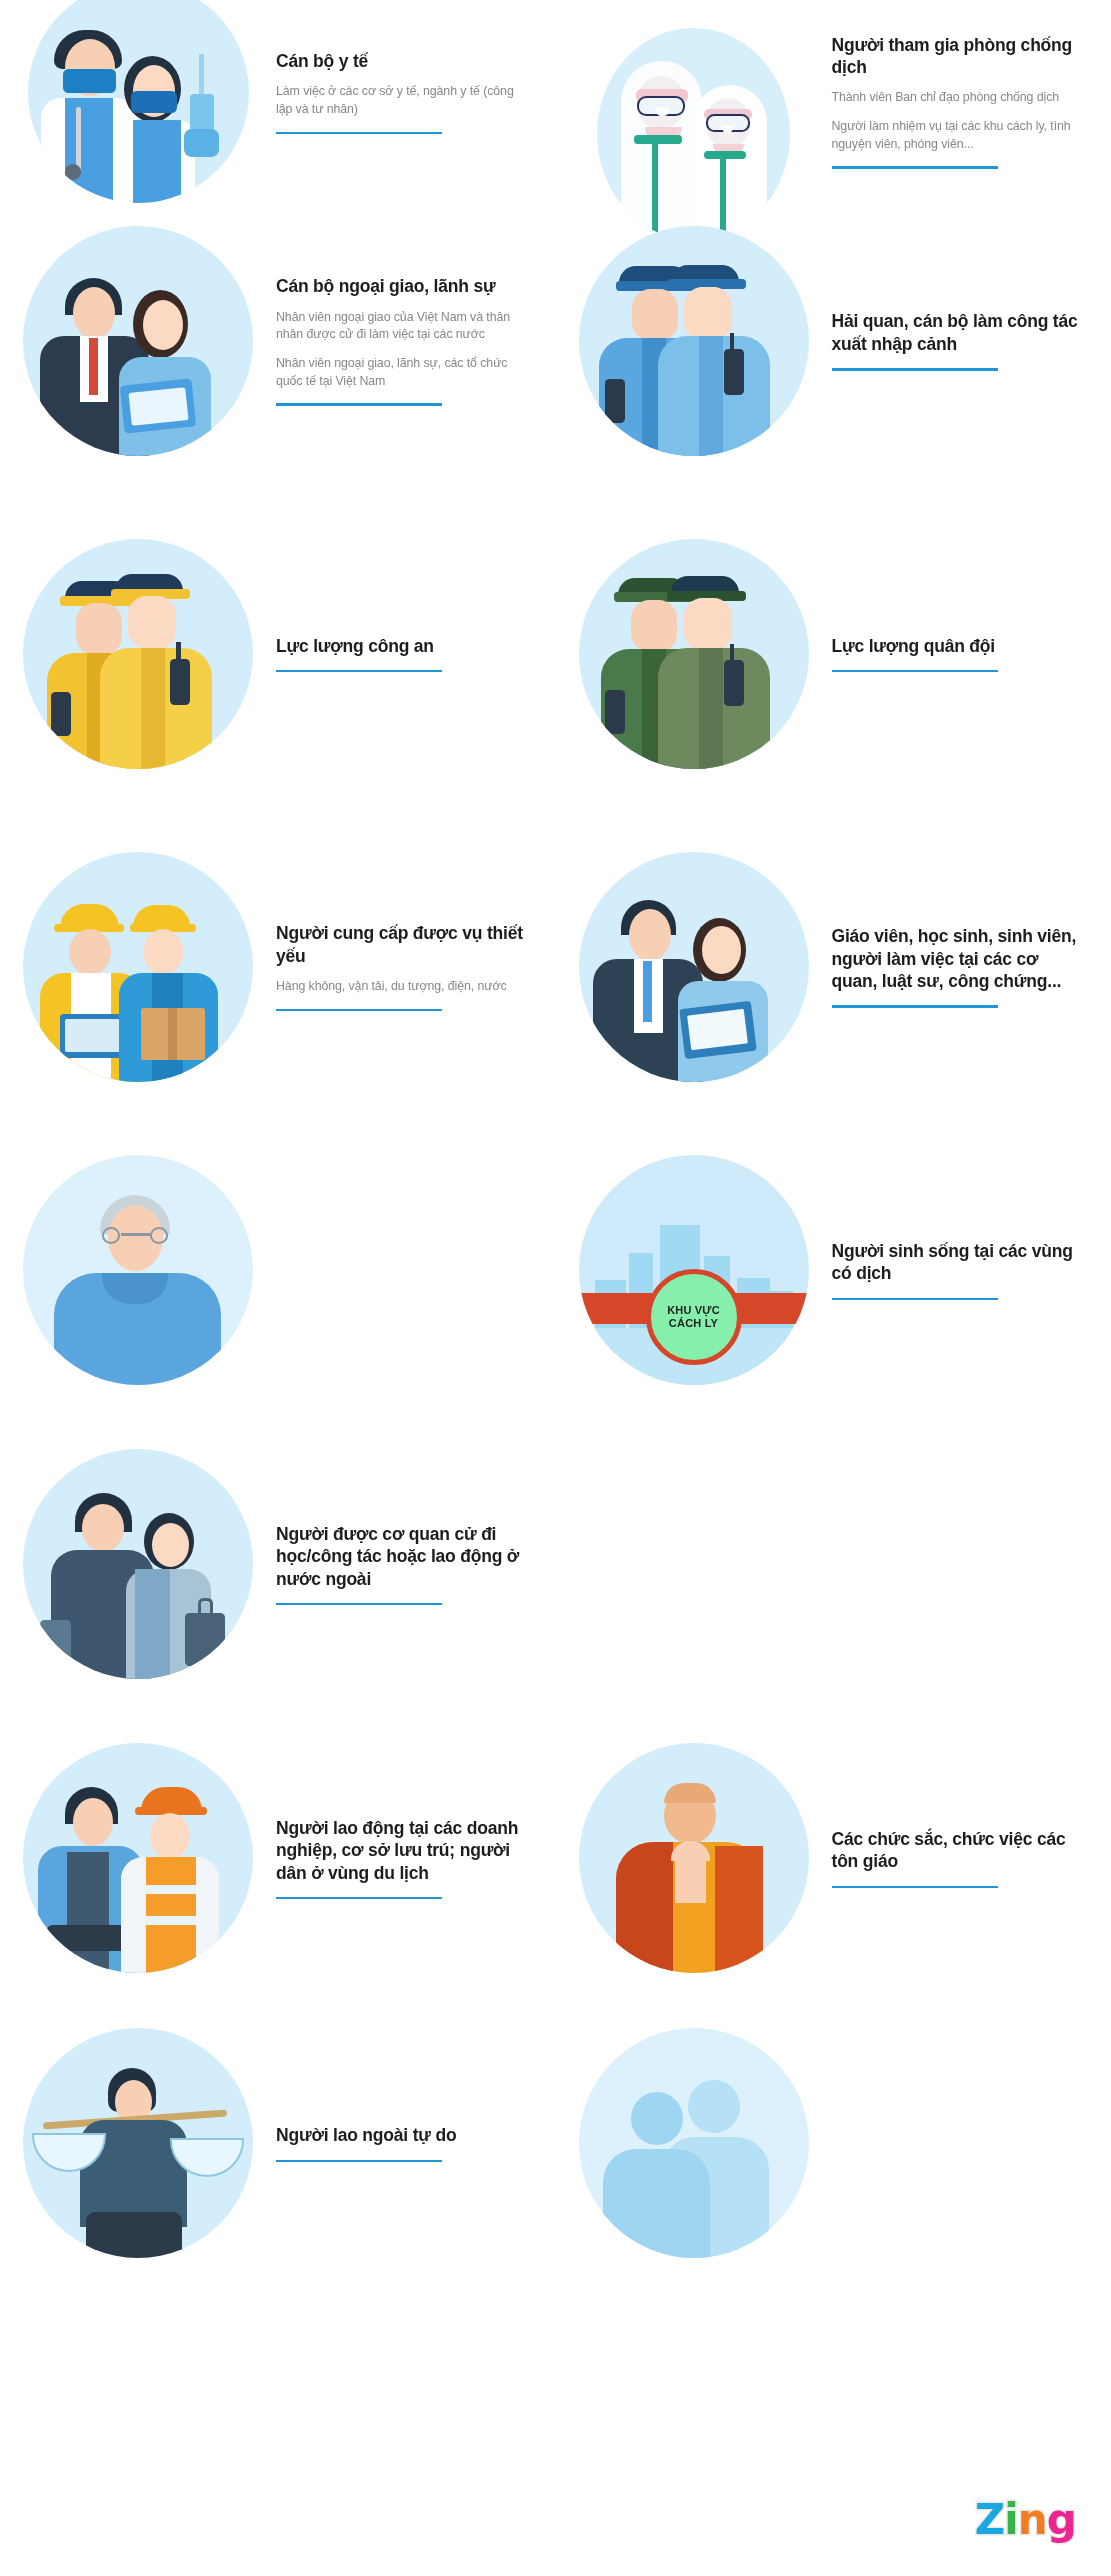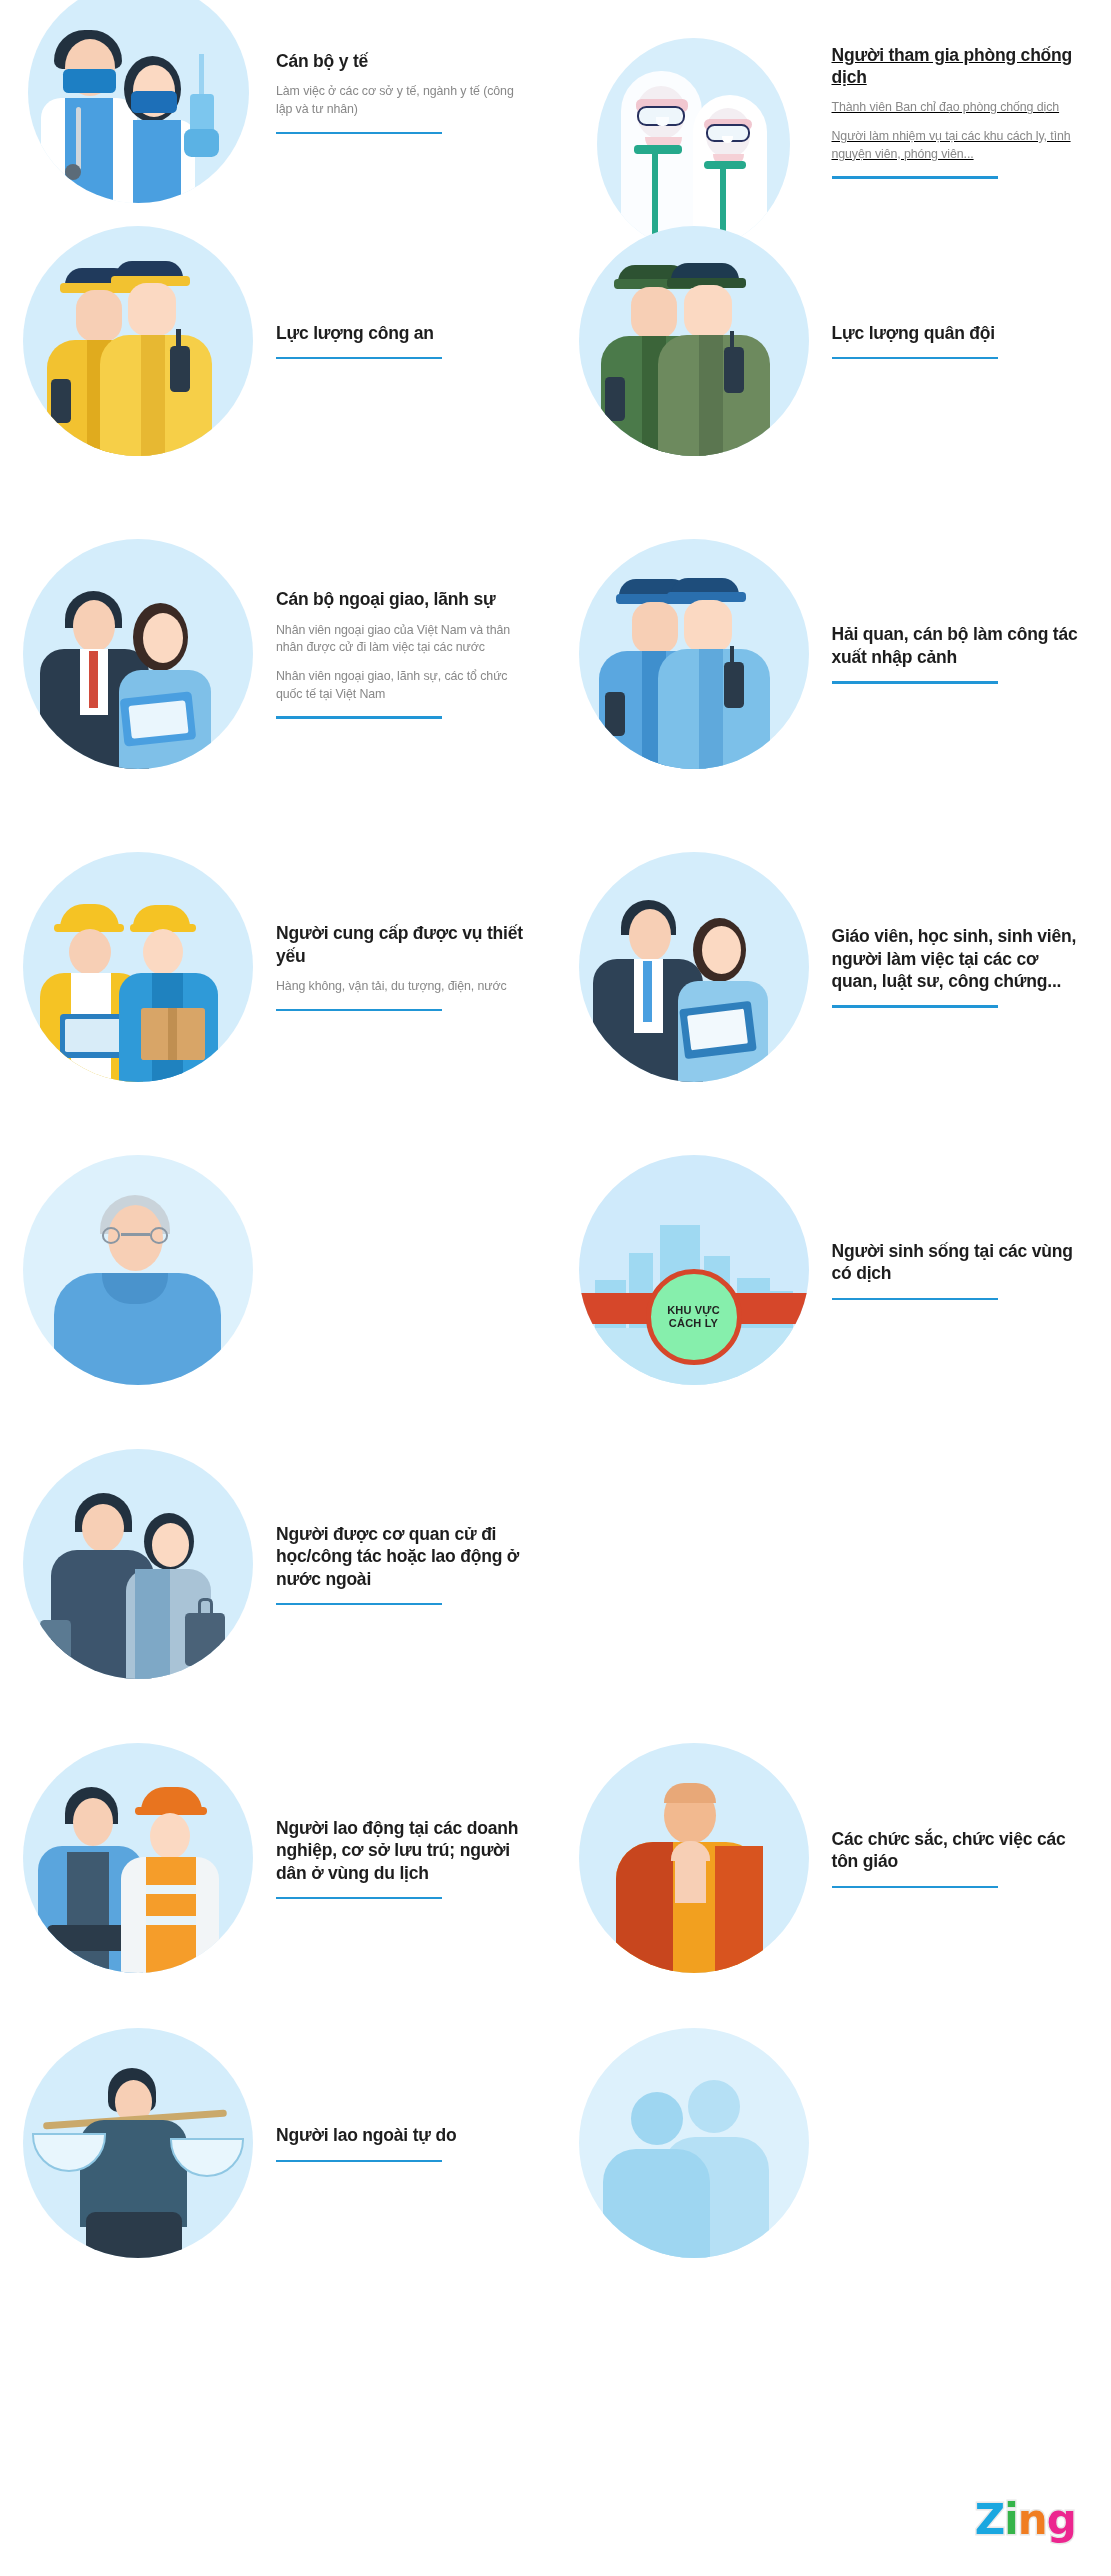--- a/index.html
+++ b/index.html
@@ -143,21 +143,21 @@
           <div class="p" style="left:156px;top:147px;width:35px;height:28px;background:#5bb2e4;border-radius:7.4px;"></div>
         </div>
       </div>
       <div class="text-wrap">
         <div class="title">Cán bộ y tế</div>
         <div class="desc">Làm việc ở các cơ sở y tế, ngành y tế (công lập và tư nhân)</div>
         <div class="rule"></div>
       </div>
     </div>
 
-    <div class="cell align-top" style="padding-top:29px;text-decoration:underline;">
+    <div class="cell align-top" style="padding-top:19px;">
       <div class="illus-wrap" style="height:230px;">
         <div class="circle" style="width:193px;height:212px;border-radius:50%;background:#d7eefb;">
           <div class="p" style="left:24px;top:33px;width:81px;height:178px;background:#fbfdff;border-radius:40px 40px 5.5px 5.5px;"></div>
           <div class="p" style="left:40px;top:48px;width:48px;height:53px;background:#f3eef2;border-radius:24px;"></div>
           <div class="p" style="left:39px;top:61px;width:52px;height:13px;background:#f1c7d0;border-radius:5.5px;"></div>
           <div class="p" style="left:40px;top:68px;width:48px;height:20px;background:#eef6fb;border-radius:9.2px;border:2.8px solid #27305e;"></div>
           <div class="p" style="left:59px;top:79px;width:13px;height:9.2px;background:#fbfdff;border-radius:0 0 5.5px 5.5px;"></div>
           <div class="p" style="left:48px;top:99px;width:37px;height:14.7px;background:#f5d0d6;border-radius:0 0 16.6px 16.6px;"></div>
           <div class="p" style="left:55px;top:107px;width:5.5px;height:103px;background:#26a98c;"></div>
           <div class="p" style="left:37px;top:107px;width:48px;height:9.2px;background:#26a98c;border-radius:3.7px;"></div>
@@ -177,20 +177,69 @@
         <div class="desc">Người làm nhiệm vụ tại các khu cách ly, tình nguyện viên, phóng viên...</div>
         <div class="rule"></div>
       </div>
     </div>
   </div>
 
   <div class="row" style="height:313px;">
     <div class="cell">
       <div class="illus-wrap">
         <div class="circle">
+          <div class="p head" style="left:42px;top:52px;width:57px;height:37px;background:#22313f;border-radius:29px 29px 0 0;"></div>
+          <div class="p head" style="left:50px;top:61px;width:42px;height:52px;background:#f7cfb5;"></div>
+          <div class="p" style="left:16.6px;top:110px;width:109px;height:120px;background:#2a3c4e;border-radius:24px 24px 0 0;"></div>
+          <div class="p" style="left:57px;top:110px;width:28px;height:66px;background:#ffffff;"></div>
+          <div class="p" style="left:66px;top:112px;width:9.2px;height:57px;background:#d14a3a;"></div>
+          <div class="p head" style="left:110px;top:64px;width:55px;height:68px;background:#3b2a24;"></div>
+          <div class="p head" style="left:120px;top:74px;width:40px;height:50px;background:#fbd9c2;"></div>
+          <div class="p" style="left:96px;top:131px;width:92px;height:99px;background:#7fc0e8;border-radius:22px 22px 0 0;"></div>
+          <div class="p" style="left:99px;top:156px;width:72px;height:48px;background:#4a9fe0;border-radius:4.6px;transform:rotate(-6deg);"></div>
+          <div class="p" style="left:107px;top:164px;width:57px;height:33px;background:#eaf6fd;border-radius:2.8px;transform:rotate(-6deg);"></div>
+        </div>
+      </div>
+      <div class="text-wrap">
+        <div class="title">Cán bộ ngoại giao, lãnh sự</div>
+        <div class="desc">Nhân viên ngoại giao của Việt Nam và thân nhân được cử đi làm việc tại các nước</div>
+        <div class="desc">Nhân viên ngoại giao, lãnh sự, các tổ chức quốc tế tại Việt Nam</div>
+        <div class="rule"></div>
+      </div>
+    </div>
+
+    <div class="cell">
+      <div class="illus-wrap">
+        <div class="circle">
+          <div class="p" style="left:40px;top:40px;width:70px;height:18.4px;background:#1e4d7b;border-radius:28px 28px 1.8px 1.8px;"></div>
+          <div class="p" style="left:37px;top:55px;width:79px;height:10px;background:#2a6fae;border-radius:3.7px;"></div>
+          <div class="p" style="left:53px;top:63px;width:46px;height:52px;background:#f7cfb5;border-radius:18.4px;"></div>
+          <div class="p" style="left:20px;top:112px;width:107px;height:118px;background:#5aa7e0;border-radius:28px 28px 0 0;"></div>
+          <div class="p" style="left:63px;top:112px;width:24px;height:118px;background:#3f8fcd;"></div>
+          <div class="p" style="left:92px;top:39px;width:68px;height:18.4px;background:#1e4d7b;border-radius:28px 28px 1.8px 1.8px;"></div>
+          <div class="p" style="left:88px;top:53px;width:79px;height:10px;background:#2a6fae;border-radius:3.7px;"></div>
+          <div class="p" style="left:105px;top:61px;width:48px;height:53px;background:#fbd9c2;border-radius:18.4px;"></div>
+          <div class="p" style="left:79px;top:110px;width:112px;height:120px;background:#7cc0e9;border-radius:29px 29px 0 0;"></div>
+          <div class="p" style="left:120px;top:110px;width:24px;height:120px;background:#5fa9dc;"></div>
+          <div class="p" style="left:145px;top:123px;width:20px;height:46px;background:#2a3a4a;border-radius:4.6px;"></div>
+          <div class="p" style="left:151px;top:107px;width:4.6px;height:20px;background:#2a3a4a;"></div>
+          <div class="p" style="left:26px;top:153px;width:20px;height:44px;background:#2a3a4a;border-radius:4.6px;"></div>
+        </div>
+      </div>
+      <div class="text-wrap">
+        <div class="title">Hải quan, cán bộ làm công tác xuất nhập cảnh</div>
+        <div class="rule"></div>
+      </div>
+    </div>
+  </div>
+
+  <div class="row" style="height:313px;">
+    <div class="cell">
+      <div class="illus-wrap">
+        <div class="circle">
           <div class="p" style="left:42px;top:42px;width:66px;height:18.4px;background:#203a5c;border-radius:28px 28px 1.8px 1.8px;"></div>
           <div class="p" style="left:37px;top:57px;width:79px;height:10px;background:#f2c230;border-radius:3.7px;"></div>
           <div class="p" style="left:53px;top:64px;width:46px;height:52px;background:#f7cfb5;border-radius:18.4px;"></div>
           <div class="p" style="left:24px;top:114px;width:105px;height:116px;background:#f2c230;border-radius:28px 28px 0 0;"></div>
           <div class="p" style="left:64px;top:114px;width:24px;height:116px;background:#e0ab1e;"></div>
           <div class="p" style="left:92px;top:35px;width:68px;height:18.4px;background:#203a5c;border-radius:28px 28px 1.8px 1.8px;"></div>
           <div class="p" style="left:88px;top:50px;width:79px;height:10px;background:#f2c230;border-radius:3.7px;"></div>
           <div class="p" style="left:105px;top:57px;width:48px;height:53px;background:#fbd9c2;border-radius:18.4px;"></div>
           <div class="p" style="left:77px;top:109px;width:112px;height:121px;background:#f6cf48;border-radius:29px 29px 0 0;"></div>
           <div class="p" style="left:118px;top:109px;width:24px;height:121px;background:#e7b832;"></div>
@@ -218,69 +267,20 @@
           <div class="p" style="left:105px;top:59px;width:48px;height:53px;background:#fbd9c2;border-radius:18.4px;"></div>
           <div class="p" style="left:79px;top:109px;width:112px;height:121px;background:#6d8a5e;border-radius:29px 29px 0 0;"></div>
           <div class="p" style="left:120px;top:109px;width:24px;height:121px;background:#5b7650;"></div>
           <div class="p" style="left:145px;top:121px;width:20px;height:46px;background:#2a3a4a;border-radius:4.6px;"></div>
           <div class="p" style="left:151px;top:105px;width:4.6px;height:20px;background:#2a3a4a;"></div>
           <div class="p" style="left:26px;top:151px;width:20px;height:44px;background:#2a3a4a;border-radius:4.6px;"></div>
         </div>
       </div>
       <div class="text-wrap">
         <div class="title">Lực lượng quân đội</div>
-        <div class="rule"></div>
-      </div>
-    </div>
-  </div>
-
-  <div class="row" style="height:313px;">
-    <div class="cell">
-      <div class="illus-wrap">
-        <div class="circle">
-          <div class="p head" style="left:42px;top:52px;width:57px;height:37px;background:#22313f;border-radius:29px 29px 0 0;"></div>
-          <div class="p head" style="left:50px;top:61px;width:42px;height:52px;background:#f7cfb5;"></div>
-          <div class="p" style="left:16.6px;top:110px;width:109px;height:120px;background:#2a3c4e;border-radius:24px 24px 0 0;"></div>
-          <div class="p" style="left:57px;top:110px;width:28px;height:66px;background:#ffffff;"></div>
-          <div class="p" style="left:66px;top:112px;width:9.2px;height:57px;background:#d14a3a;"></div>
-          <div class="p head" style="left:110px;top:64px;width:55px;height:68px;background:#3b2a24;"></div>
-          <div class="p head" style="left:120px;top:74px;width:40px;height:50px;background:#fbd9c2;"></div>
-          <div class="p" style="left:96px;top:131px;width:92px;height:99px;background:#7fc0e8;border-radius:22px 22px 0 0;"></div>
-          <div class="p" style="left:99px;top:156px;width:72px;height:48px;background:#4a9fe0;border-radius:4.6px;transform:rotate(-6deg);"></div>
-          <div class="p" style="left:107px;top:164px;width:57px;height:33px;background:#eaf6fd;border-radius:2.8px;transform:rotate(-6deg);"></div>
-        </div>
-      </div>
-      <div class="text-wrap">
-        <div class="title">Cán bộ ngoại giao, lãnh sự</div>
-        <div class="desc">Nhân viên ngoại giao của Việt Nam và thân nhân được cử đi làm việc tại các nước</div>
-        <div class="desc">Nhân viên ngoại giao, lãnh sự, các tổ chức quốc tế tại Việt Nam</div>
-        <div class="rule"></div>
-      </div>
-    </div>
-
-    <div class="cell">
-      <div class="illus-wrap">
-        <div class="circle">
-          <div class="p" style="left:40px;top:40px;width:70px;height:18.4px;background:#1e4d7b;border-radius:28px 28px 1.8px 1.8px;"></div>
-          <div class="p" style="left:37px;top:55px;width:79px;height:10px;background:#2a6fae;border-radius:3.7px;"></div>
-          <div class="p" style="left:53px;top:63px;width:46px;height:52px;background:#f7cfb5;border-radius:18.4px;"></div>
-          <div class="p" style="left:20px;top:112px;width:107px;height:118px;background:#5aa7e0;border-radius:28px 28px 0 0;"></div>
-          <div class="p" style="left:63px;top:112px;width:24px;height:118px;background:#3f8fcd;"></div>
-          <div class="p" style="left:92px;top:39px;width:68px;height:18.4px;background:#1e4d7b;border-radius:28px 28px 1.8px 1.8px;"></div>
-          <div class="p" style="left:88px;top:53px;width:79px;height:10px;background:#2a6fae;border-radius:3.7px;"></div>
-          <div class="p" style="left:105px;top:61px;width:48px;height:53px;background:#fbd9c2;border-radius:18.4px;"></div>
-          <div class="p" style="left:79px;top:110px;width:112px;height:120px;background:#7cc0e9;border-radius:29px 29px 0 0;"></div>
-          <div class="p" style="left:120px;top:110px;width:24px;height:120px;background:#5fa9dc;"></div>
-          <div class="p" style="left:145px;top:123px;width:20px;height:46px;background:#2a3a4a;border-radius:4.6px;"></div>
-          <div class="p" style="left:151px;top:107px;width:4.6px;height:20px;background:#2a3a4a;"></div>
-          <div class="p" style="left:26px;top:153px;width:20px;height:44px;background:#2a3a4a;border-radius:4.6px;"></div>
-        </div>
-      </div>
-      <div class="text-wrap">
-        <div class="title">Hải quan, cán bộ làm công tác xuất nhập cảnh</div>
         <div class="rule"></div>
       </div>
     </div>
   </div>
 
   <div class="row" style="height:313px;">
     <div class="cell">
       <div class="illus-wrap">
         <div class="circle">
           <div class="p" style="left:37px;top:52px;width:59px;height:24px;background:#f5c324;border-radius:29px 29px 0 0;"></div>

